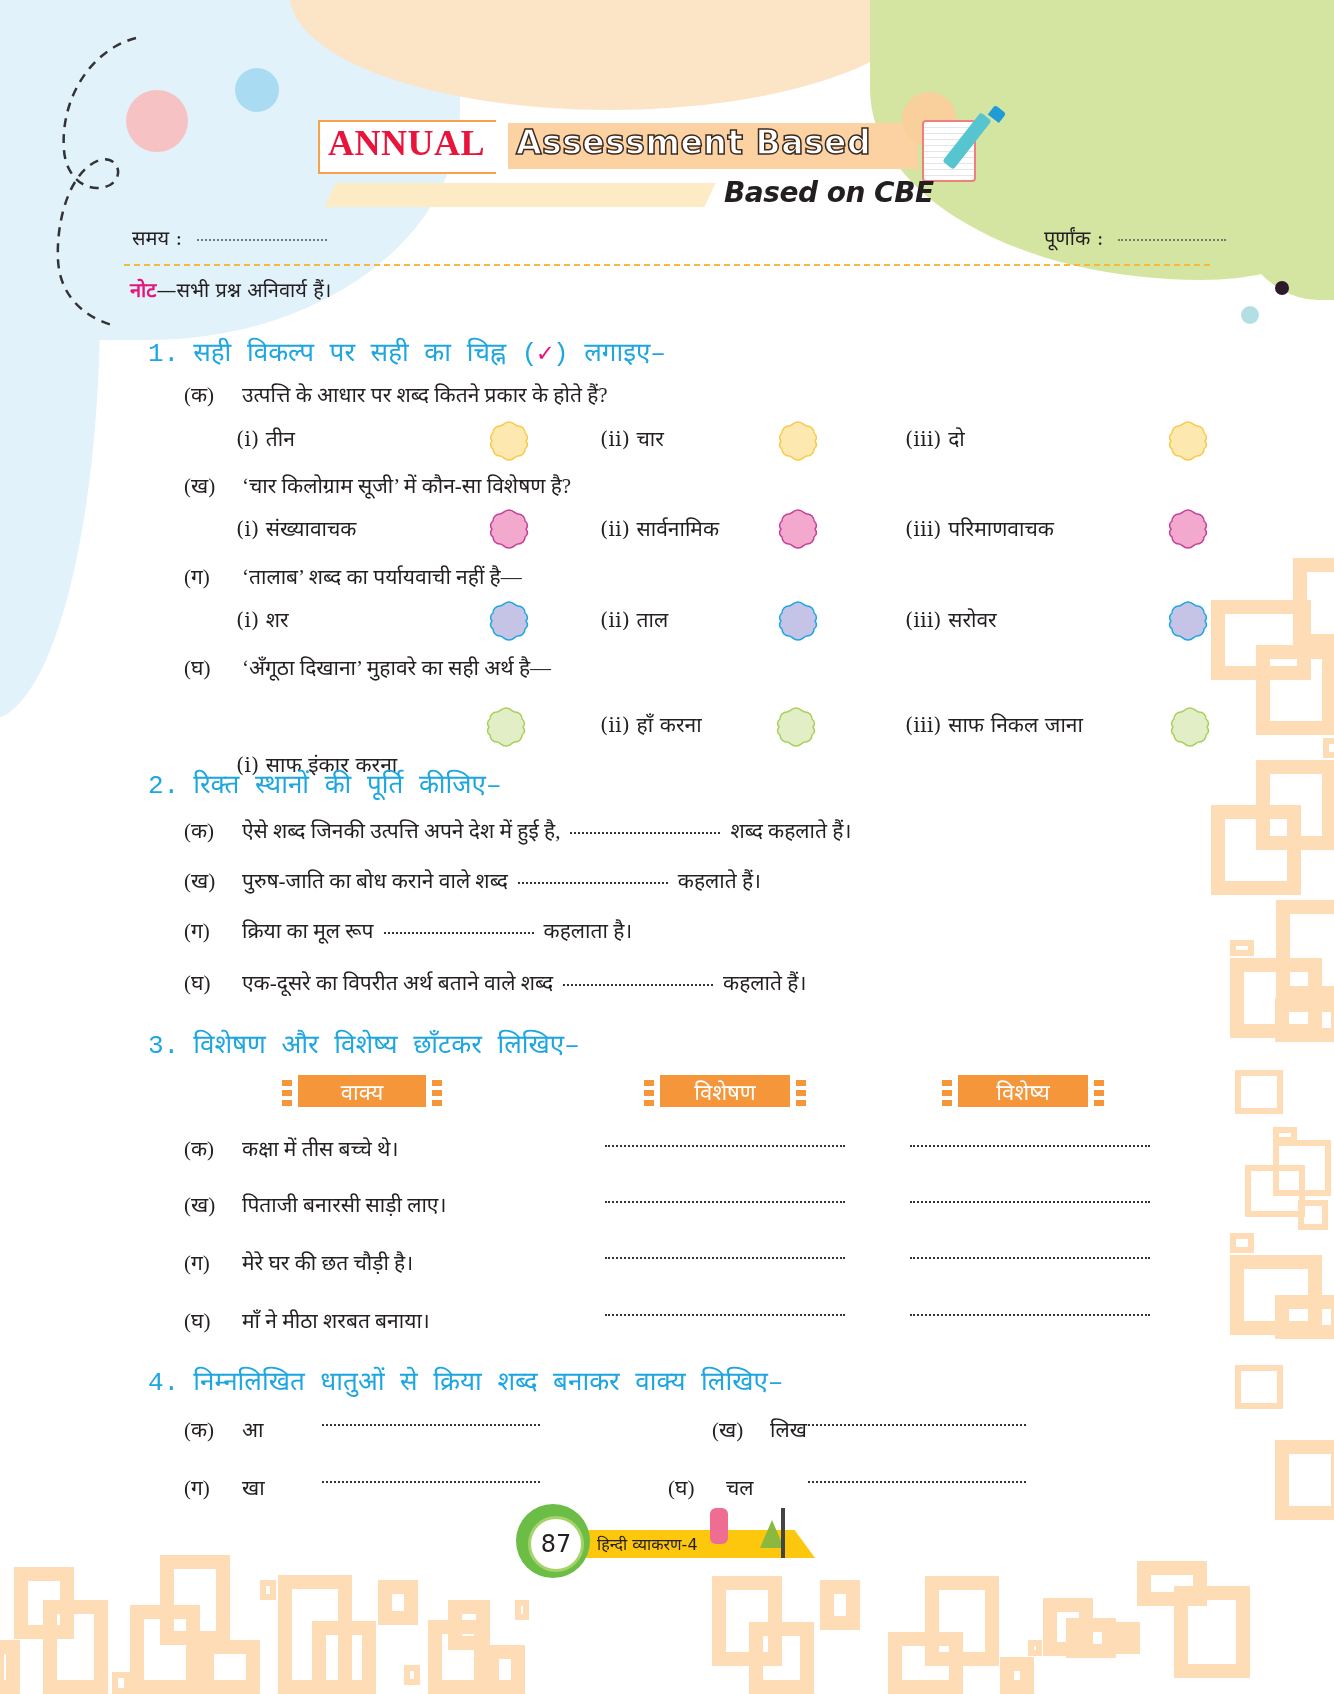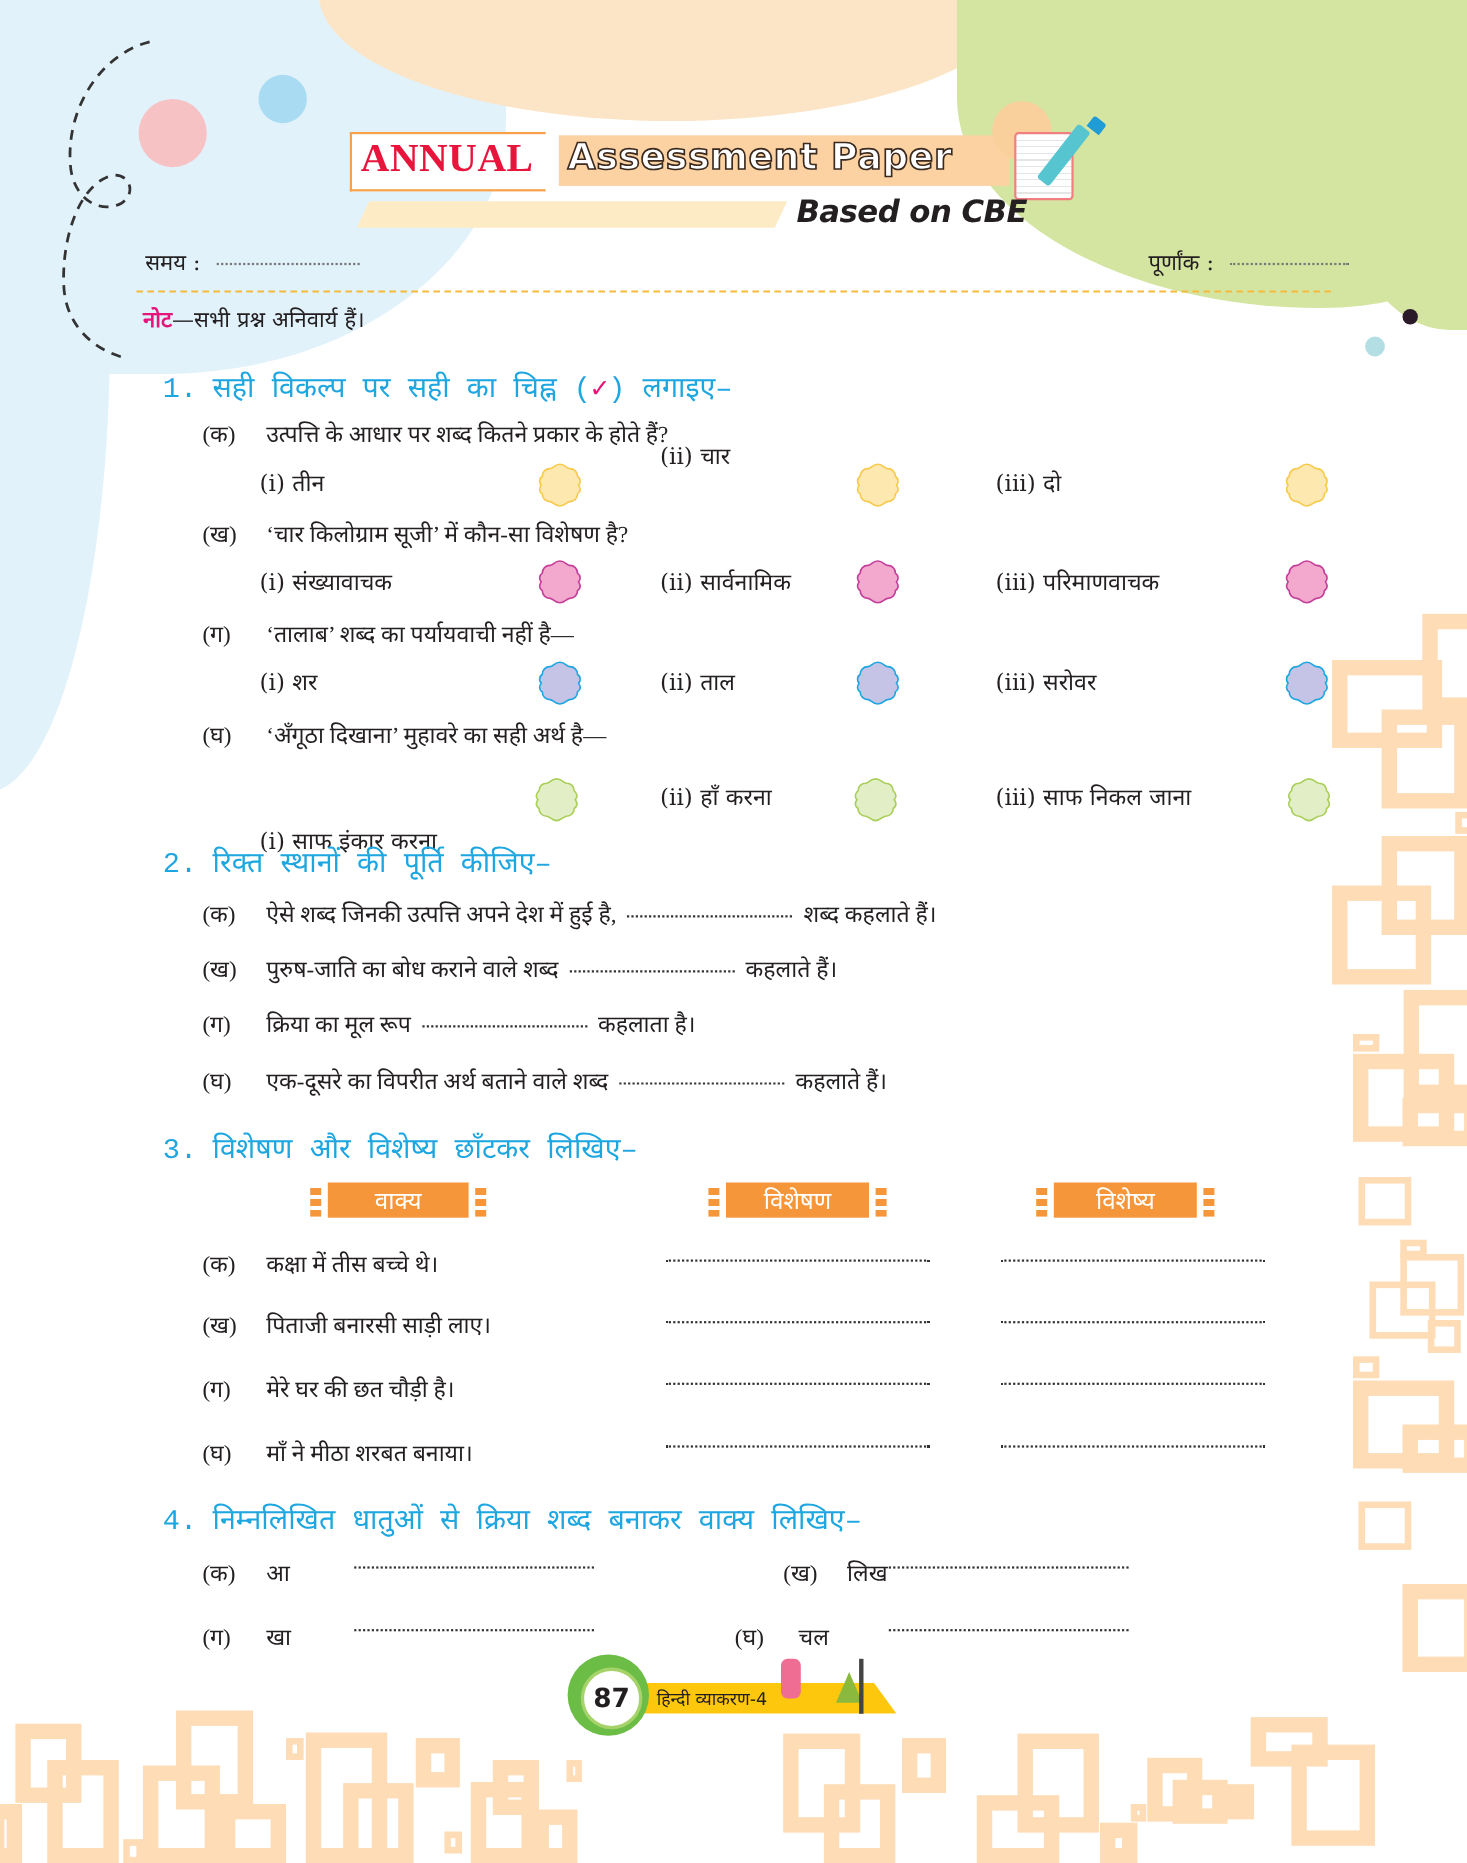--- a/index.html
+++ b/index.html
@@ -59,21 +59,21 @@
   .tag::before, .tag::after { content: ""; position: absolute; top: 5px; width: 10px; height: 26px;
     background: repeating-linear-gradient(#f6963a 0 6px, transparent 6px 10px); }
   .tag::before { left: -16px; }
   .tag::after { right: -16px; }
 
   
   .footer-band { left: 560px; top: 1530px; width: 255px; height: 28px; background: #fcc70c; clip-path: polygon(0 0, 92% 0, 100% 100%, 0 100%); }
   .footer-text { left: 597px; top: 1533px; font-size: 16px; font-family: "DejaVu Sans", sans-serif; }
   .leaf { left: 516px; top: 1504px; width: 74px; height: 74px; border-radius: 50% 50% 50% 50%; background: #6cbd45; }
   .page-circle { left: 528px; top: 1516px; width: 50px; height: 50px; border-radius: 50%; background: #fff; border: 3px solid #a5d36a; text-align: center; line-height: 50px;
-    font-family: "DejaVu Sans", sans-serif; font-weight: bold; font-size: 24px; color: #231f20; }
+    font-family: "DejaVu Sans", sans-serif; font-weight: normal; font-size: 24px; color: #231f20; }
   .skater { left: 710px; top: 1508px; width: 18px; height: 36px; background: #ef6d92; border-radius: 6px; }
   .tree { left: 760px; top: 1520px; width: 0; height: 0; border-left: 12px solid transparent; border-right: 12px solid transparent; border-bottom: 28px solid #8ab93e; }
   .lamp { left: 781px; top: 1508px; width: 4px; height: 50px; background: #444; }
 
   .sq { position: absolute; border: 14px solid #fddcb6; box-sizing: border-box; }
   .sqs { position: absolute; border: 6px solid #fddcb6; box-sizing: border-box; }
 </style>
 </head>
 <body>
 
@@ -142,21 +142,21 @@
   <div class="sq" style="left:1112px;top:1622px;width:24px;height:32px;"></div>
   <div class="sq" style="left:1137px;top:1561px;width:70px;height:45px;"></div>
   <div class="sq" style="left:1174px;top:1586px;width:76px;height:92px;"></div>
   <div class="sqs" style="left:1028px;top:1640px;width:14px;height:16px;"></div>
 </div>
 
 <div class="abs cbe-band"></div>
 <div class="abs annual-box"></div>
 <div class="abs annual-text">ANNUAL</div>
 <div class="abs assess-band"></div>
-<div class="abs assess-text">Assessment Paper</div>
+<div class="abs assess-text">Assessment Based</div>
 <div class="abs dot-peach2"></div>
 <div class="abs notepad"></div>
 <div class="abs pencil"></div>
 <div class="abs pencil-tip"></div>
 <div class="abs cbe-text">Based on CBE</div>
 
 <div class="abs meta-left">
   <span>समय :</span>
   <span class="dots-fill" style="width:130px"></span>
 </div>
@@ -172,21 +172,21 @@
 
 <div class="abs q-head" style="left:148px;top:333px;">
   <span class="num">1.</span><span>सही विकल्प पर सही का चिह्न (</span><span class="check-mark">✓</span><span>) लगाइए–</span>
 </div>
 
 <div>
   <div class="abs sub" style="left:184px;top:380px;">
     <span class="lab">(क)</span><span>उत्पत्ति के आधार पर शब्द कितने प्रकार के होते हैं?</span>
   </div>
   <div class="abs opt" style="left:236px;top:424px;">(i) तीन</div>
-  <div class="abs opt" style="left:600px;top:400px;">(ii) चार</div>
+  <div class="abs opt" style="left:600px;top:424px;">(ii) चार</div>
   <div class="abs opt" style="left:905px;top:424px;">(iii) दो</div>
   <svg class="abs flower" style="left:488px;top:420px" viewBox="0 0 42 42">
       <path d="M21 2 C26 2 27 6 30 6 C34 6 37 9 37 13 C40 15 40 19 38 21 C40 24 40 27 37 29 C37 33 34 36 30 36 C27 36 26 40 21 40 C16 40 15 36 12 36 C8 36 5 33 5 29 C2 27 2 24 4 21 C2 19 2 15 5 13 C5 9 8 6 12 6 C15 6 16 2 21 2Z" fill="#fde9b0" stroke="#f7c94c" stroke-width="1.5"></path>
     </svg>
   <svg class="abs flower" style="left:777px;top:420px" viewBox="0 0 42 42">
       <path d="M21 2 C26 2 27 6 30 6 C34 6 37 9 37 13 C40 15 40 19 38 21 C40 24 40 27 37 29 C37 33 34 36 30 36 C27 36 26 40 21 40 C16 40 15 36 12 36 C8 36 5 33 5 29 C2 27 2 24 4 21 C2 19 2 15 5 13 C5 9 8 6 12 6 C15 6 16 2 21 2Z" fill="#fde9b0" stroke="#f7c94c" stroke-width="1.5"></path>
     </svg>
   <svg class="abs flower" style="left:1167px;top:420px" viewBox="0 0 42 42">
       <path d="M21 2 C26 2 27 6 30 6 C34 6 37 9 37 13 C40 15 40 19 38 21 C40 24 40 27 37 29 C37 33 34 36 30 36 C27 36 26 40 21 40 C16 40 15 36 12 36 C8 36 5 33 5 29 C2 27 2 24 4 21 C2 19 2 15 5 13 C5 9 8 6 12 6 C15 6 16 2 21 2Z" fill="#fde9b0" stroke="#f7c94c" stroke-width="1.5"></path>
     </svg>

